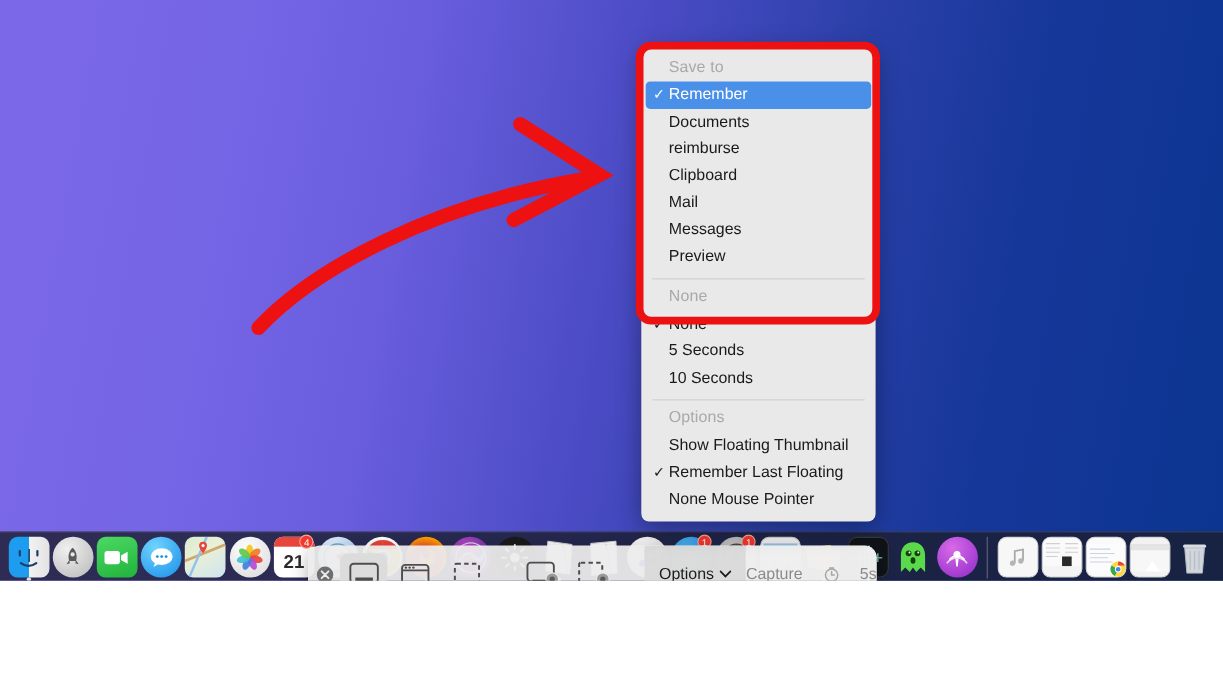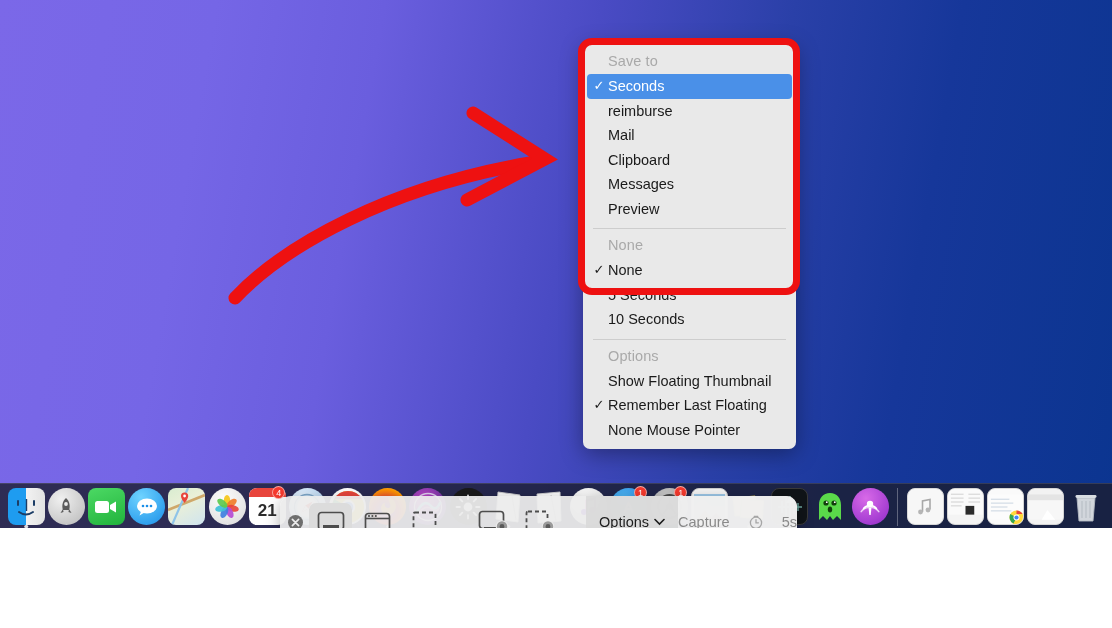--- a/index.html
+++ b/index.html
@@ -254,30 +254,33 @@
     <path d="M 20 203 C 70 150, 175 92, 315 68" stroke="#ee1111" stroke-width="13" fill="none" stroke-linecap="round"></path>
     <path d="M 258 18 L 330 64 L 252 105" stroke="#ee1111" stroke-width="13" fill="none" stroke-linecap="round" stroke-linejoin="miter"></path>
   </svg>
 
   <div id="options-menu">
 
     <div class="menu-section-title">Save to</div>
 
     <div class="menu-item selected">
       <span class="check">✓</span>
-      <span>Seconds</span>
+      <span>Remember</span>
+    </div>
+    <div class="menu-item">
+      <span>Documents</span>
     </div>
     <div class="menu-item">
       <span>reimburse</span>
     </div>
     <div class="menu-item">
+      <span>Clipboard</span>
+    </div>
+    <div class="menu-item">
       <span>Mail</span>
-    </div>
-    <div class="menu-item">
-      <span>Clipboard</span>
     </div>
     <div class="menu-item">
       <span>Messages</span>
     </div>
     <div class="menu-item">
       <span>Preview</span>
     </div>
 
     <div class="menu-separator"></div>
 

